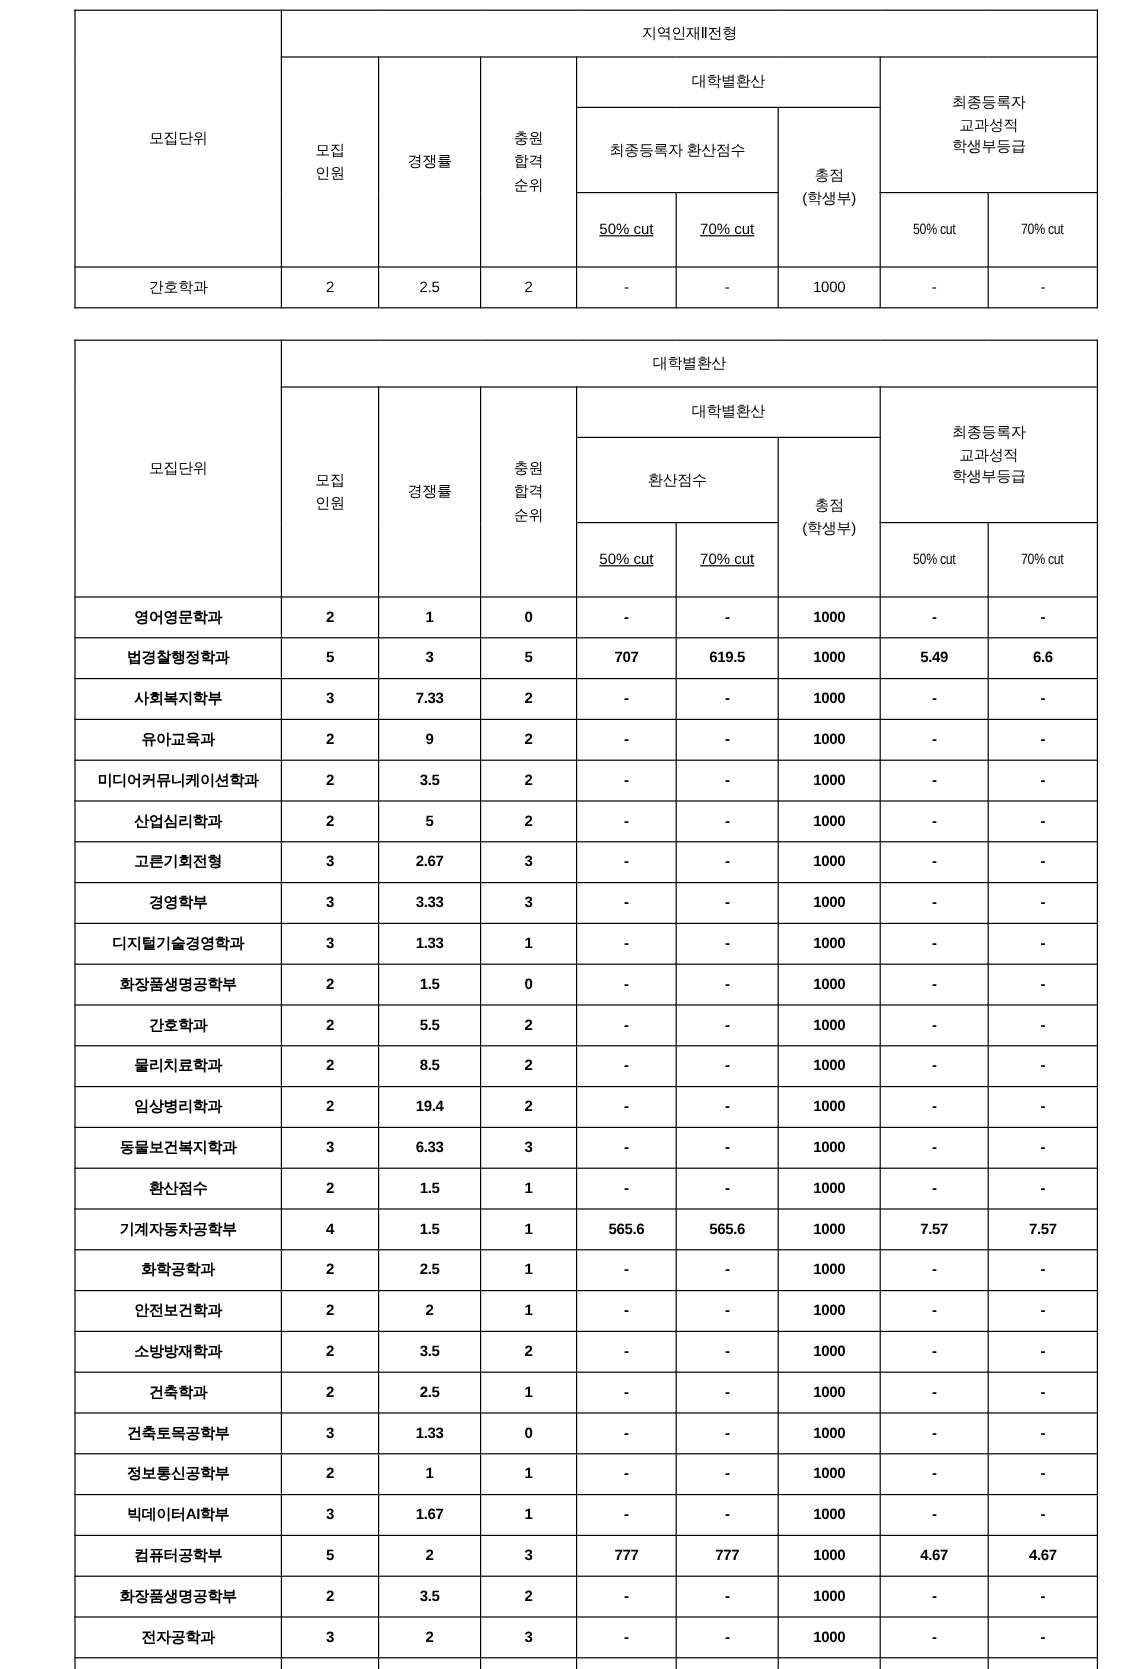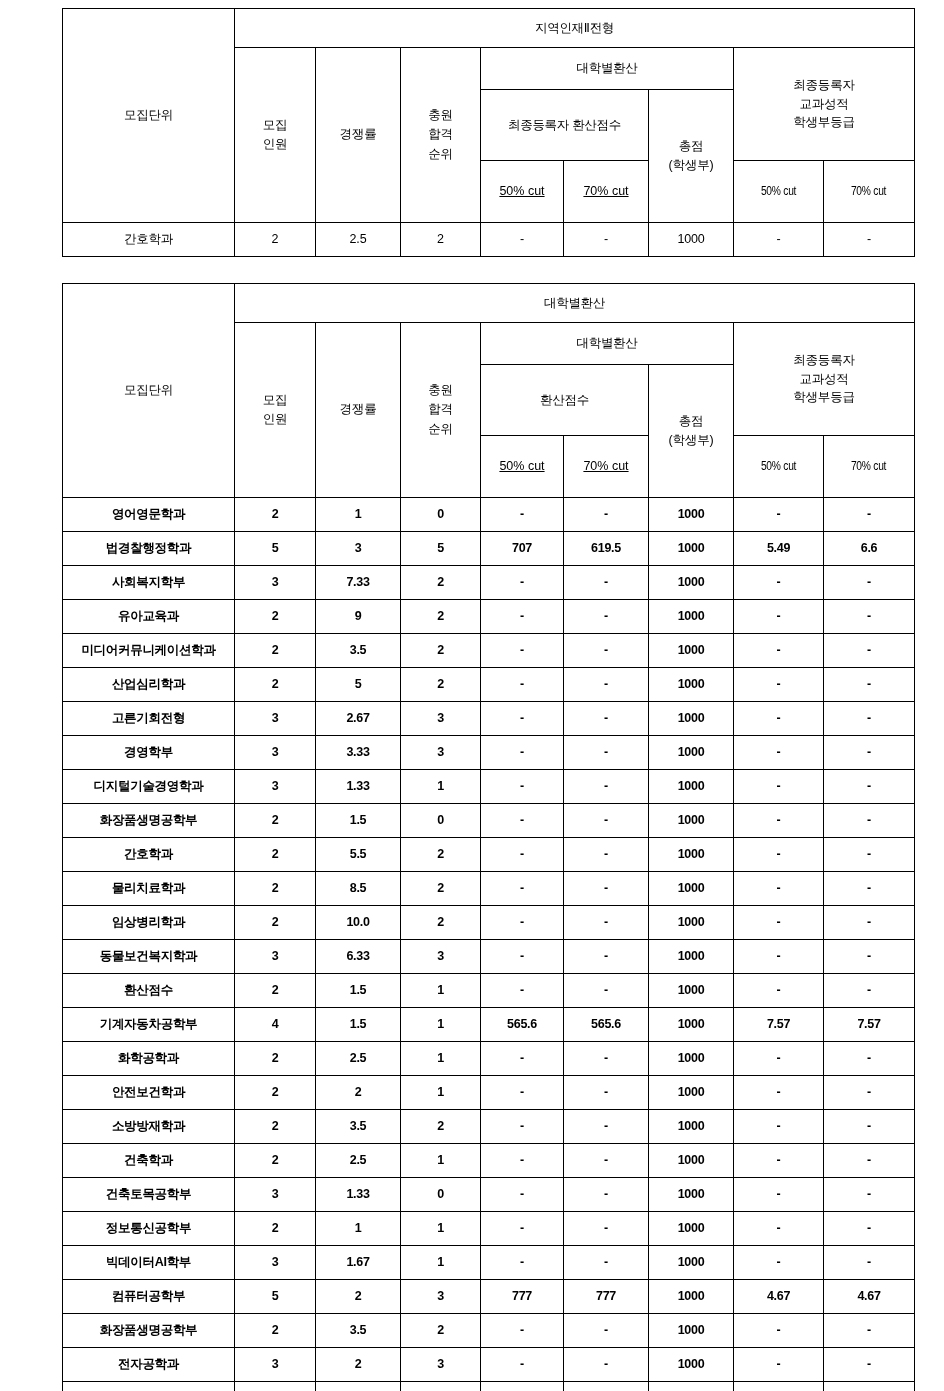--- a/index.html
+++ b/index.html
@@ -360,21 +360,21 @@
           <td class="num-cell">2</td>
           <td class="num-cell">-</td>
           <td class="num-cell">-</td>
           <td class="num-cell">1000</td>
           <td class="num-cell">-</td>
           <td class="num-cell">-</td>
         </tr>
         <tr class="bodyrow">
           <td class="unit-cell">임상병리학과</td>
           <td class="num-cell">2</td>
-          <td class="num-cell">10.0</td>
+          <td class="num-cell">19.4</td>
           <td class="num-cell">2</td>
           <td class="num-cell">-</td>
           <td class="num-cell">-</td>
           <td class="num-cell">1000</td>
           <td class="num-cell">-</td>
           <td class="num-cell">-</td>
         </tr>
         <tr class="bodyrow">
           <td class="unit-cell">동물보건복지학과</td>
           <td class="num-cell">3</td>

